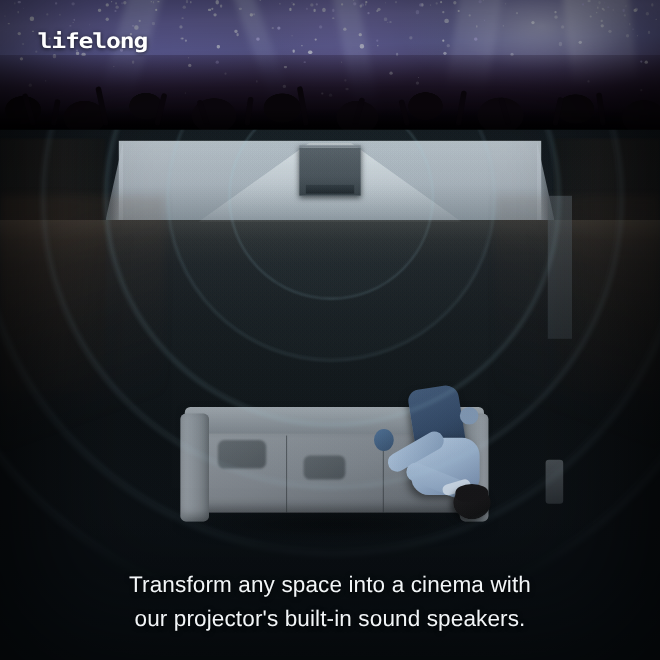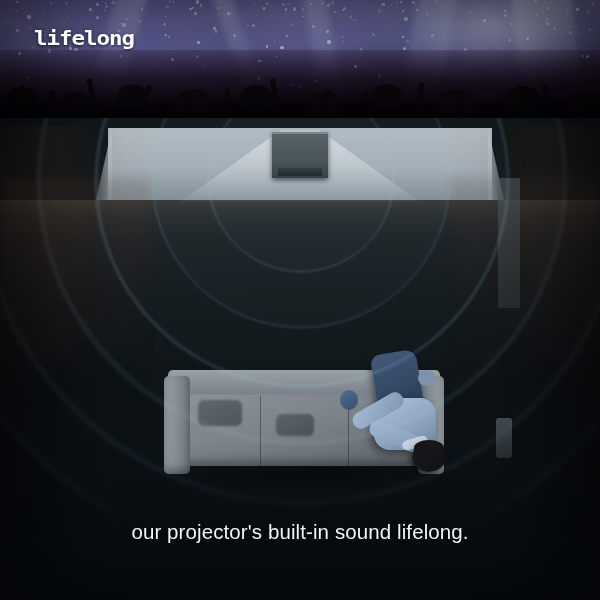--- a/index.html
+++ b/index.html
@@ -447,16 +447,17 @@
       </div>
   </div>
 
   <div id="bottomFade"></div>
   <div id="vignette"></div>
 
   <div id="logo">lifelong</div>
 
 
   <div id="caption">
-    <div>our projector's built-in sound lifelong.</div>
+    <div>Transform any space into a cinema with</div>
+    <div>our projector's built-in sound speakers.</div>
   </div>
 
 </div>
 
 </body></html>

